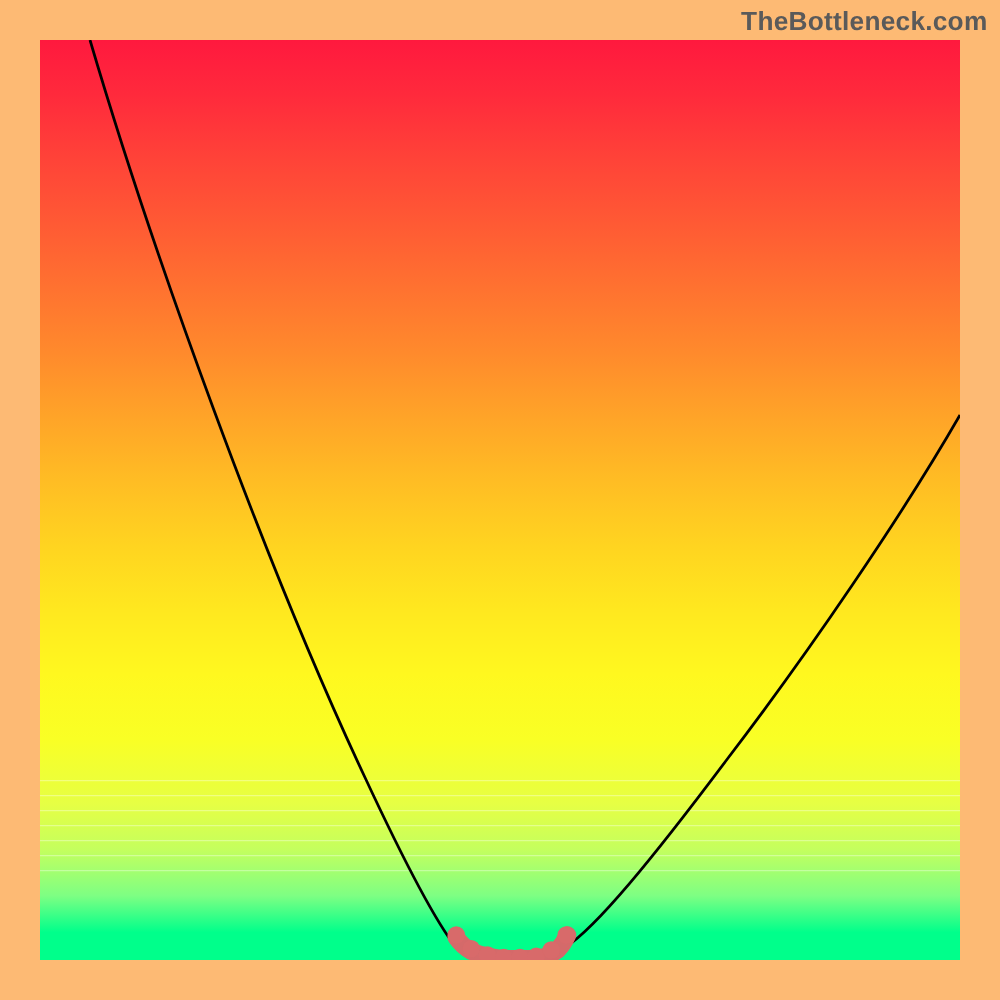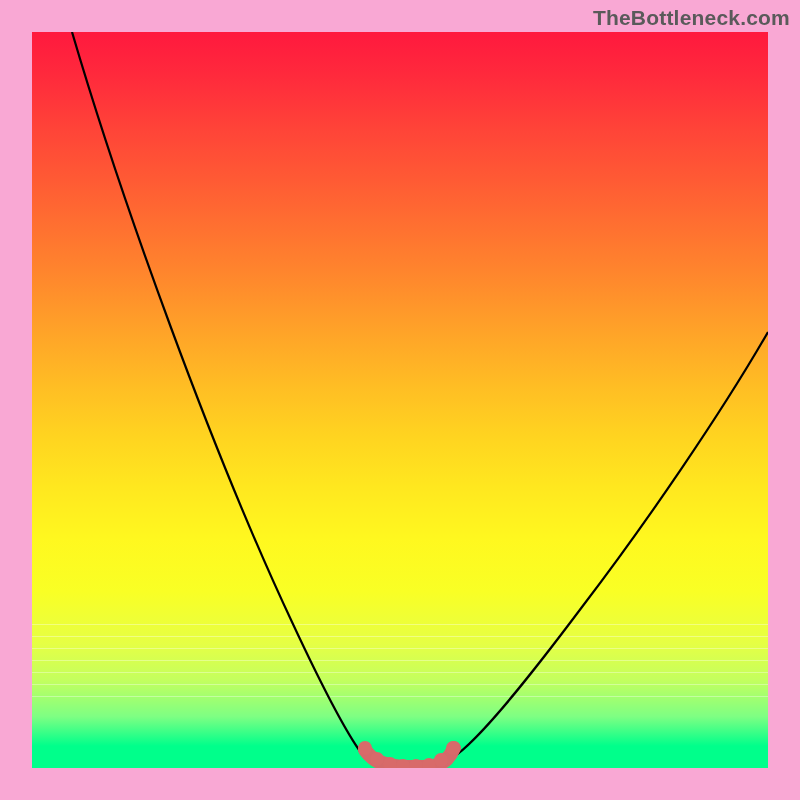--- a/index.html
+++ b/index.html
@@ -8,21 +8,21 @@
     width: 800px;
     height: 800px;
     overflow: hidden;
     background: #000;
     font-family: Arial, Helvetica, sans-serif;
   }
   .frame {
     position: relative;
     width: 800px;
     height: 800px;
-    background: #f9a8d4;
+    background: #fdba74;
   }
   .plot {
     position: absolute;
     left: 32px;
     top: 32px;
     width: 736px;
     height: 736px;
     overflow: hidden;
   }
   .gradient {

